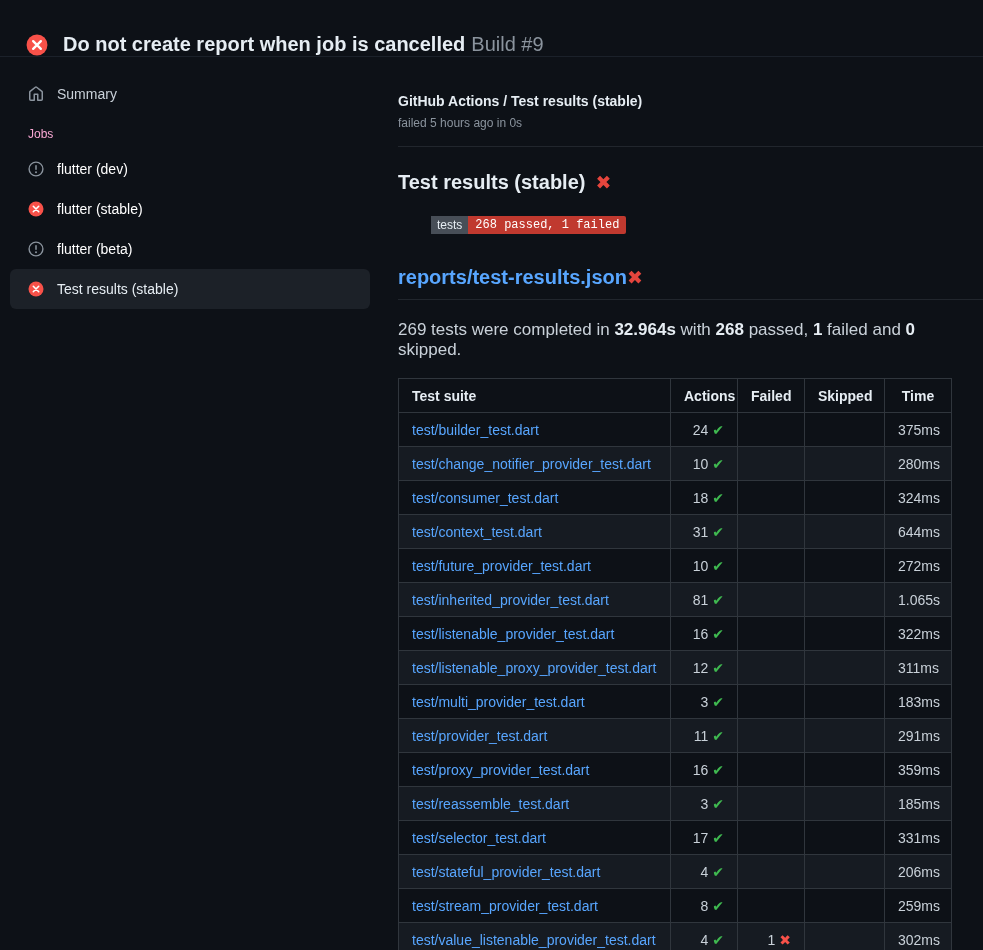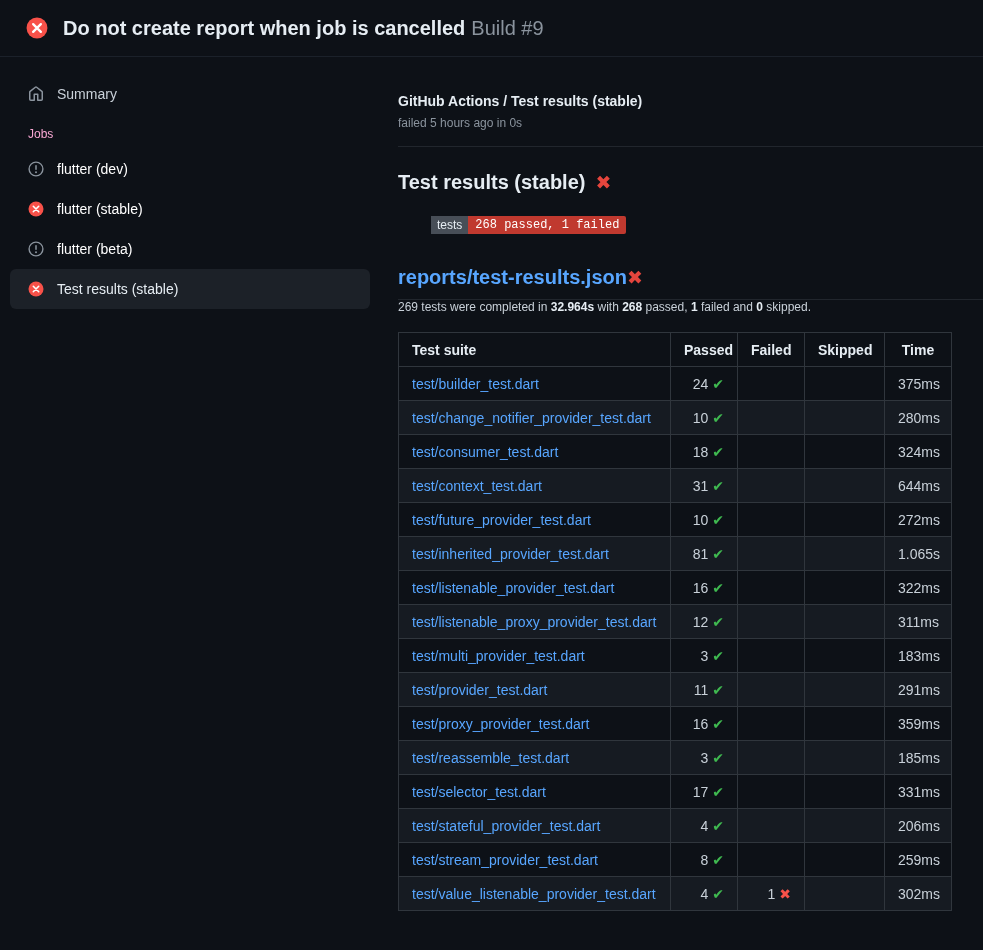--- a/index.html
+++ b/index.html
@@ -7,22 +7,22 @@
   body {
     background: var(--bg, #0d1117);
     color:#c9d1d9;
     font-family:"Liberation Sans","DejaVu Sans",sans-serif;
     overflow:hidden;
   }
 
   
   .top-header {
     height:57px;
-    display:flex; align-items:center;
-    padding:12px 26px;
+    display:flex; align-items:flex-end;
+    padding:0 26px;
     gap:15px;
     border-bottom:1px solid #1b212a;
   }
   .top-header .status-icon { width:22px; height:22px; flex-shrink:0; display:block; }
   .page-title { font-size:20px; font-weight:700; color:#e6edf3; display:inline; }
   .build-number { font-size:20px; font-weight:400; color:#8b949e; margin-left:6px; }
 
   
   .layout { display:flex; height:893px; }
 
@@ -66,21 +66,21 @@
   .badge-right { background:var(--badge-red,#c0392f);  color:#ffffff; padding:0 7px;font-family:Liberation Mono, monospace; }
 
   .report-title {
     margin-top:32px; padding-bottom:10px;
     border-bottom:1px solid #21262d;
     display:flex; align-items:center; 
     font-size:20px; font-weight:700;
   }
   .report-title a { color:var(--link,#58a6ff); text-decoration:none; cursor:pointer; }
 
-  .summary-line { font-size:12px; color:#c9d1d9; }
+  .summary-line { margin-top:20px; font-size:17px; color:#c9d1d9; }
   .summary-line b { color:#e6edf3; }
 
   
   .results-table {
     margin-top:18px;
     border-collapse:collapse; table-layout:fixed;
     width:553px; font-size:14px;
   }
   .results-table th, .results-table td {
     border:1px solid #30363d;
@@ -188,21 +188,21 @@
       <colgroup>
         <col class="col-suite">
           <col class="col-passed">
           <col class="col-failed">
           <col class="col-skipped">
           <col class="col-time">
       </colgroup>
       <thead>
         <tr>
           <th class="th-suite">Test suite</th>
-          <th class="th-passed">Passed</th>
+          <th class="th-passed">Actions</th>
           <th class="th-failed">Failed</th>
           <th class="th-skipped">Skipped</th>
           <th class="th-time">Time</th>
         </tr>
       </thead>
       <tbody>
           <tr>
     <td class="cell-suite"><a>test/builder_test.dart</a></td>
     <td class="cell-passed"><span class="val">24</span><span class="mark">✔</span></td>
     <td class="cell-failed"><span class="val"></span></td>

